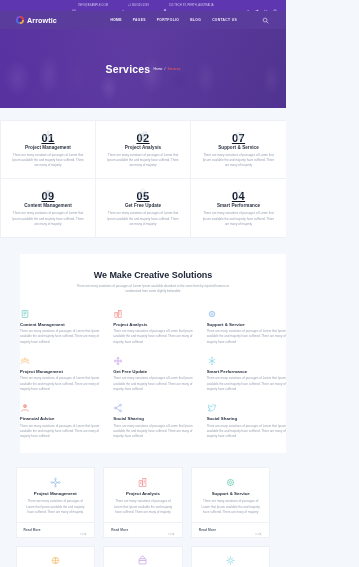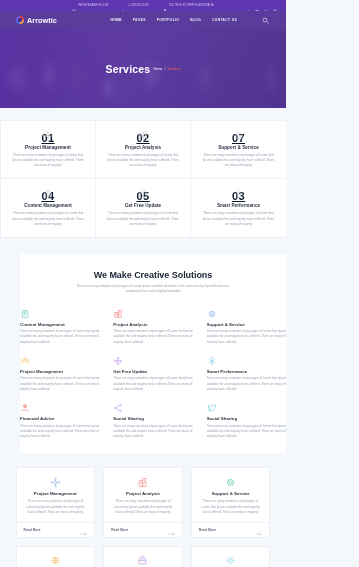--- a/index.html
+++ b/index.html
@@ -443,21 +443,21 @@
                 <circle cx="16" cy="16" r="3.4"></circle>
                 <path d="M16 7v3M16 22v3M7 16h3M22 16h3M9.6 9.6l2.2 2.2M20.2 20.2l2.2 2.2M22.4 9.6l-2.2 2.2M11.8 20.2l-2.2 2.2"></path>
               </g>
             </svg>
         </div>
         <div class="gtitle">Support &amp; Service</div>
         <div class="gtext">There are many variations of passages of Lorem that Ipsum available the and majority have suffered. There are many of majority</div>
       </div>
 
       <div class="gcell">
-        <div class="gnum">04</div>
+        <div class="gnum">09</div>
         <div class="gicon">
           <svg viewBox="0 0 32 32" width="12" height="12">
               <g fill="none" stroke="#c8cfd9" stroke-width="1.3">
                 <circle cx="16" cy="16" r="9.5"></circle>
                 <path d="M16 6.5v19M6.5 16h19M10 9.5c3 2.2 9 2.2 12 0M10 22.5c3-2.2 9-2.2 12 0"></path>
               </g>
             </svg>
         </div>
         <div class="gtitle">Content Management</div>
         <div class="gtext">There are many variations of passages of Lorem that Ipsum available the and majority have suffered. There are many of majority</div>
@@ -471,21 +471,21 @@
                 <rect x="6" y="11" width="20" height="15" rx="1.5"></rect>
                 <path d="M11 11V8a5 5 0 0110 0v3M6 16h20"></path>
               </g>
             </svg>
         </div>
         <div class="gtitle">Get Free Update</div>
         <div class="gtext">There are many variations of passages of Lorem that Ipsum available the and majority have suffered. There are many of majority</div>
       </div>
 
       <div class="gcell">
-        <div class="gnum">03</div>
+        <div class="gnum">04</div>
         <div class="gicon">
           <svg viewBox="0 0 32 32" width="12" height="12">
               <g fill="none" stroke="#c8cfd9" stroke-width="1.3">
                 <circle cx="16" cy="16" r="5"></circle>
                 <path d="M16 4v5M16 23v5M4 16h5M23 16h5M7.5 7.5l3.5 3.5M21 21l3.5 3.5M24.5 7.5L21 11M11 21l-3.5 3.5"></path>
               </g>
             </svg>
         </div>
         <div class="gtitle">Smart Performance</div>
         <div class="gtext">There are many variations of passages of Lorem that Ipsum available the and majority have suffered. There are many of majority</div>

